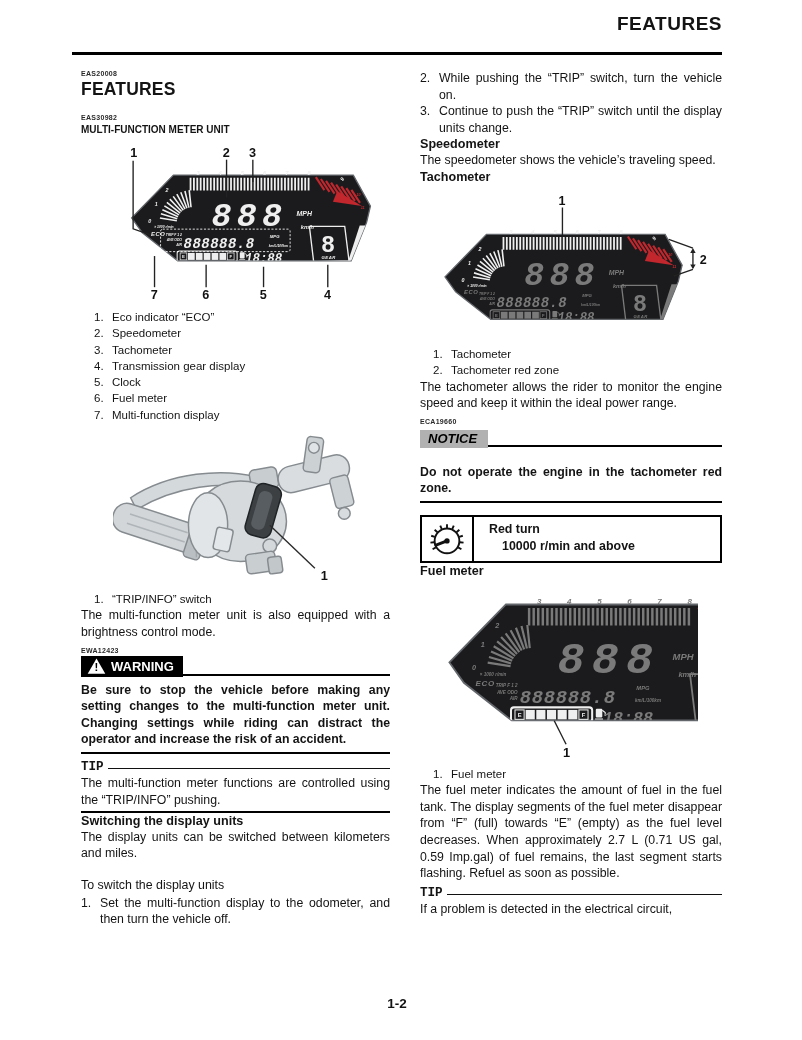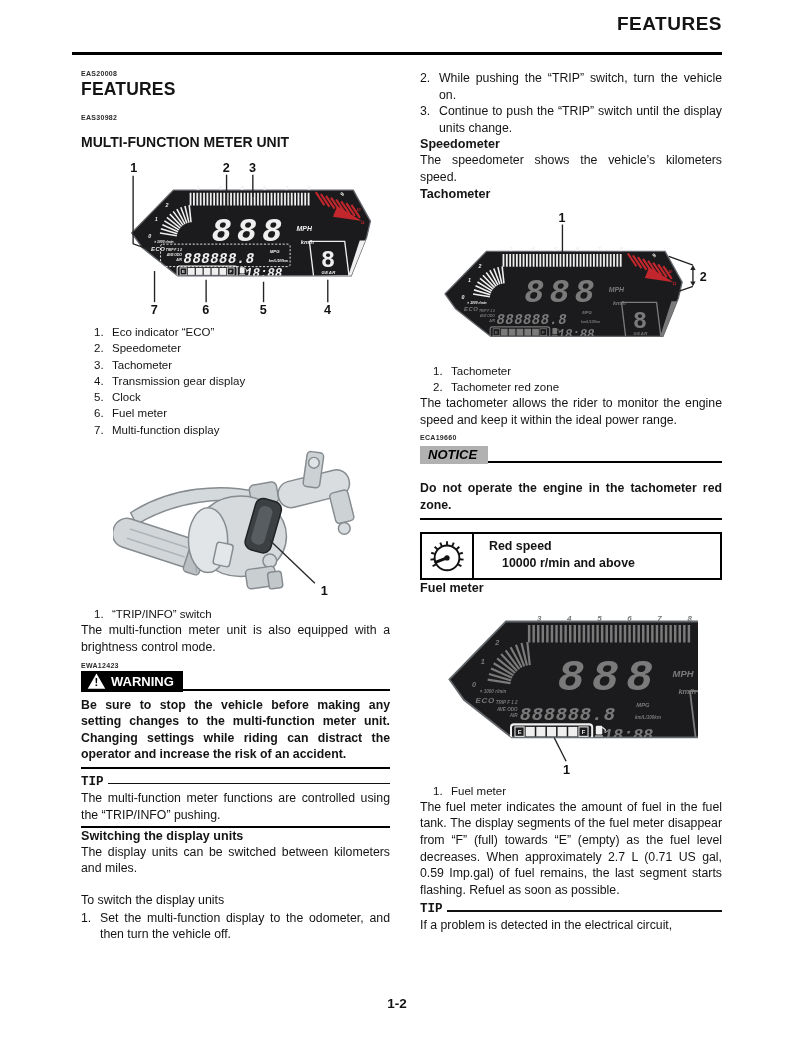--- a/index.html
+++ b/index.html
@@ -5,21 +5,21 @@
   html,body{margin:0;padding:0;background:#e8e8e8;}
   .page{position:relative;width:802px;height:1040px;background:#ffffff;
         font-family:"Liberation Sans",sans-serif;color:#141414;overflow:hidden;}
   .header-title{position:absolute;top:13px;right:80px;font-size:19px;font-weight:bold;letter-spacing:.5px;}
   .header-rule{position:absolute;left:72px;top:52px;width:650px;height:3px;background:#000;}
   .col{position:absolute;top:70px;}
   .col-left{left:81px;width:309px;}
   .col-right{left:420px;width:302px;}
   .code{font-size:7px;font-weight:bold;color:#2a2a2a;letter-spacing:.3px;line-height:8px;}
   .title{font-size:17.5px;font-weight:bold;margin:1px 0 0 0;letter-spacing:.2px;}
-  .subtitle{font-size:14px;font-weight:bold;margin:12px 0 6px 0;}
+  .subtitle{font-size:10px;font-weight:bold;margin:2px 0 6px 0;}
   .mt14{margin-top:14px;} .mt6{margin-top:6px;} .mt8{margin-top:8px;} .mt10{margin-top:10px;} .mt12{margin-top:12px;}
   .para{font-size:12.3px;line-height:16.6px;text-align:justify;margin:0;}
   .bold{font-weight:bold;}
   .h-sec{font-size:12.6px;font-weight:bold;margin:0;line-height:16px;}
   .legend{margin-top:4px;}
   .legend-item{display:flex;font-size:11.5px;line-height:16.3px;padding-left:13px;}
   .legend-num{width:18px;flex:none;}
   .step{display:flex;margin-top:0;}
   .step-num{width:19px;flex:none;font-size:12.3px;line-height:16.6px;}
   .step-text{flex:1;}
@@ -256,21 +256,21 @@
     <div class="step">
       <span class="step-num">2.</span>
       <span class="step-text para">While pushing the “TRIP” switch, turn the vehicle on.</span>
     </div>
     <div class="step">
       <span class="step-num">3.</span>
       <span class="step-text para">Continue to push the “TRIP” switch until the display units change.</span>
     </div>
 
     <div class="h-sec mt6">Speedometer</div>
-    <p class="para">The speedometer shows the vehicle’s kilometers speed.</p>
+    <p class="para">The speedometer shows the vehicle’s traveling speed.</p>
     <div class="h-sec">Tachometer</div>
 
     <div class="fig" style="margin:8px 0 0 10px;">
       <svg id="fig-tach" width="290" height="145" viewBox="0 0 300 150">
           <g transform="translate(10,34) scale(0.55)">
             <path d="M10,96 L88,16 L424,16 L456,74 L449,104 L420,176 L96,176 L30,124 Z" fill="#1b1b1d" stroke="#63676b" stroke-width="2.5"></path>
             <defs>
               <clipPath id="clipB">
                 <path d="M10,96 L88,16 L424,16 L456,74 L449,104 L420,176 L96,176 L30,124 Z"></path>
               </clipPath>
@@ -367,21 +367,21 @@
               <line x1="7.160737030015428" y1="17.82827057593821" x2="3.356510964834815" y2="16.59220259843842"></line>
               <line x1="6.573954412528309" y1="23.411134254113318" x2="2.595866831055215" y2="23.82924810718393"></line>
               <line x1="8.30865704891008" y1="28.75" x2="4.8445554337723244" y2="30.75"></line>
             </g>
           <circle cx="20" cy="22" r="13" stroke="#111" stroke-width="2" fill="none"></circle>
           <line x1="20" y1="22" x2="7" y2="27" stroke="#111" stroke-width="3.2"></line>
           <circle cx="20" cy="22" r="2.8" fill="#111"></circle>
         </svg>
       </div>
       <div class="rz-text">
-        <div>Red speed</div>
+        <div>Red turn</div>
         <div class="rz-line2">10000 r/min and above</div>
       </div>
     </div>
 
     <div class="h-sec mt12">Fuel meter</div>
 
     <div class="fig" style="margin:8px 0 0 20px;">
       <svg id="fig-fuel" width="258" height="175" viewBox="0 0 262 178">
           <g transform="translate(2,6) scale(0.737)">
             <path d="M10,96 L88,16 L424,16 L456,74 L449,104 L420,176 L96,176 L30,124 Z" fill="#1b1b1d" stroke="#63676b" stroke-width="2.5"></path>

